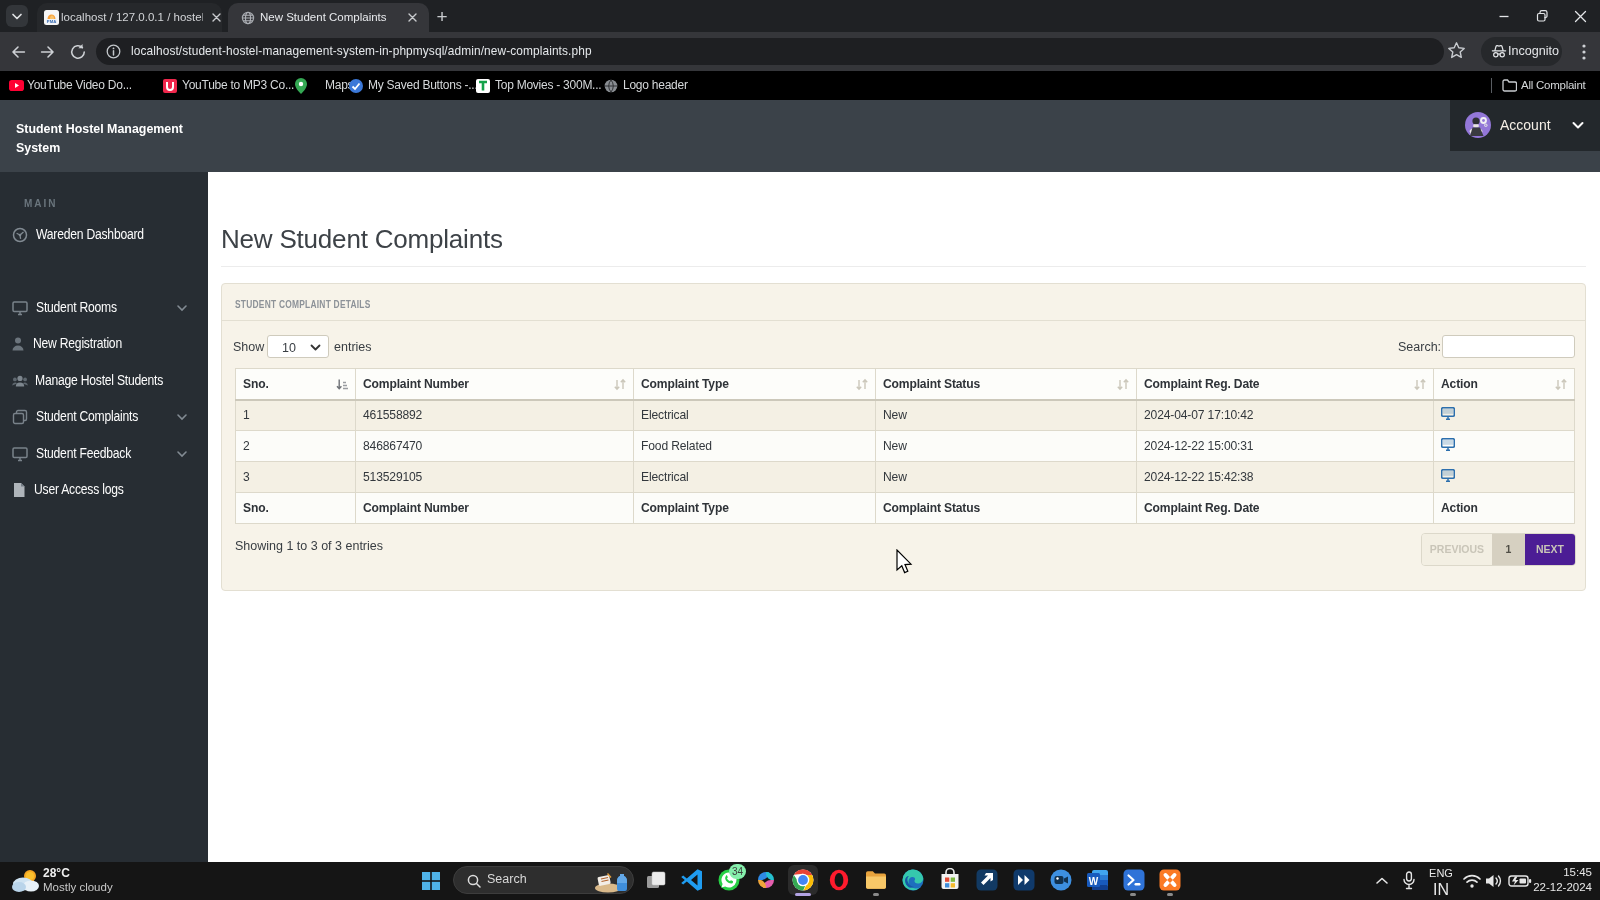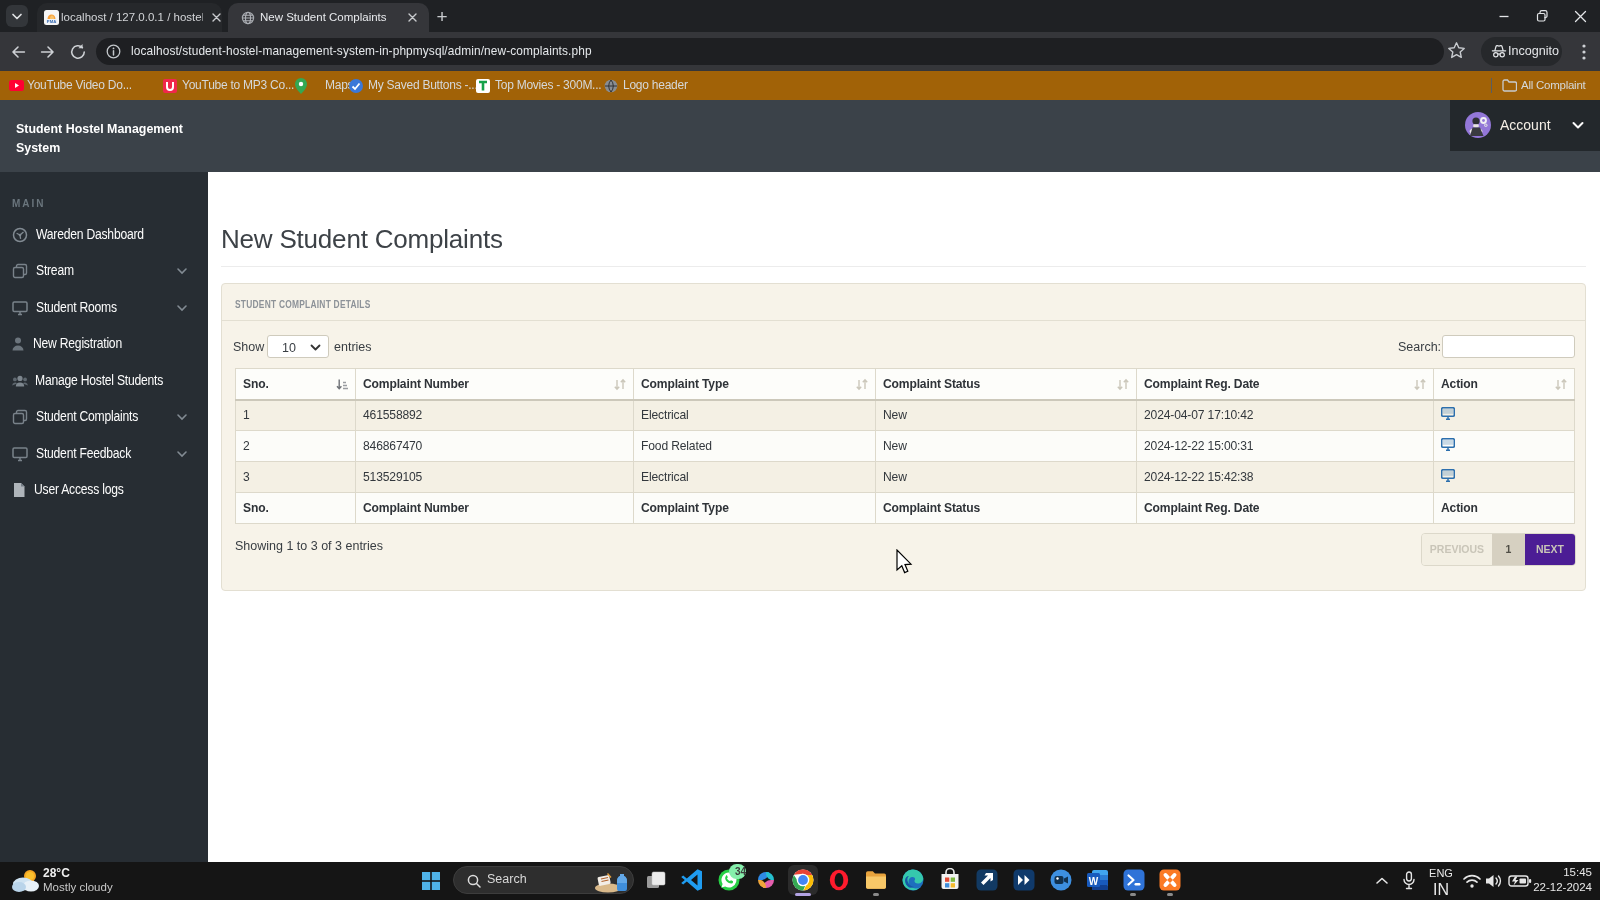--- a/index.html
+++ b/index.html
@@ -15,30 +15,30 @@
   .tabtitle { font-size:11.5px; color:#d3d5d8; line-height:29px; white-space:nowrap; overflow:hidden; }
   #newtab { left:429px; top:4px; width:26px; height:26px; color:#c7cacd; font-size:19px; line-height:26px; text-align:center; font-weight:400;}
   .winbtn { top:0; width:38px; height:32px; color:#e3e5e8; }
   
   #toolbar { left:0; top:32px; width:1600px; height:39px; background:#35363a; }
   #omnibox { left:96px; top:6px; width:1348px; height:27px; border-radius:13.5px; background:#1e1f22; }
   #urltext { left:35px; top:0; height:27px; line-height:27px; font-size:11.9px; color:#e5e8eb; letter-spacing:0.1px; }
   #incog { left:1481px; top:5px; width:81px; height:29px; border-radius:14.5px; background:#26282b; }
   #incogtext { left:27px; top:0; height:29px; line-height:29px; font-size:12.6px; color:#e4e6e9; }
   
-  #bookmarks { left:0; top:71px; width:1600px; height:29px; background:#a16207; }
+  #bookmarks { left:0; top:71px; width:1600px; height:29px; background:#000000; }
   .bm { top:0; height:29px; line-height:29px; font-size:12px; letter-spacing:-0.25px; color:#d5d8da; white-space:nowrap; }
   
   #pageheader { left:0; top:100px; width:1600px; height:72px; background:#3b4249; }
   #brand { left:16px; top:19px; width:300px; font-size:13.5px; font-weight:700; color:#ffffff; line-height:19px; transform:scaleX(0.92); transform-origin:left top; }
   #acctbox { left:1450px; top:0px; width:150px; height:51px; background:#23282c; }
   #accttext { left:50px; top:0; height:51px; line-height:51px; font-size:14px; color:#f5efe6; }
   
   #sidebar { left:0; top:172px; width:208px; height:690px; background:#272d33; }
-  #mainlbl { left:12px; top:26px; font-size:10px; font-weight:700; letter-spacing:2px; color:#6a757d; }
+  #mainlbl { left:24px; top:26px; font-size:10px; font-weight:700; letter-spacing:2px; color:#6a757d; }
   .sitem { left:0; width:208px; height:36px; }
   .sicon { position:absolute; left:12px; top:10px; width:16px; height:16px; }
   .stext { position:absolute; left:36px; top:0; height:36px; line-height:36px; font-size:13.8px; letter-spacing:-0.25px; color:#fdfdfd; transform:scaleX(0.88); transform-origin:left center; }
   .schev { position:absolute; left:176px; top:14px; }
   
   #content { left:208px; top:172px; width:1392px; height:690px; background:#ffffff; }
   #h1 { left:13px; top:52px; font-size:26px; letter-spacing:-0.2px; font-weight:400; color:#3d4247; }
   #hrline { left:13px; top:94px; width:1365px; height:1px; background:#ececec; }
   #card { left:13px; top:111px; width:1365px; height:308px; background:#f7f3e9; border:1px solid #e3dfd2; border-radius:4px; }
   #cardhdr { left:0; top:0; width:1363px; height:37px; border-bottom:1px solid #e3dfd2; }
@@ -205,30 +205,20 @@
 
 <div class="abs" id="sidebar">
   <div class="abs" id="mainlbl">MAIN</div>
   <div class="abs sitem" style="top:45px;padding-left:7px;">
     <svg class="sicon" viewBox="0 0 16 16">
         <circle cx="8" cy="8" r="6.5" fill="none" stroke="#818a92" stroke-width="1.5"></circle>
         <path d="M8 8 L11.5 5 M8 8 L4.6 6.2 M8 8 L8.6 11.8" stroke="#818a92" stroke-width="1.3"></path>
         <circle cx="8" cy="8" r="1.3" fill="#818a92"></circle>
       </svg>
     <span class="stext">Wareden Dashboard</span>
-    </div>
-  <div class="abs sitem" style="top:81px;">
-    <svg class="sicon" viewBox="0 0 16 16">
-        <rect x="4.5" y="1.5" width="10" height="10" rx="1.5" fill="none" stroke="#79828a" stroke-width="1.4"></rect>
-        <rect x="1.5" y="4.5" width="10" height="10" rx="1.5" fill="#272d33" stroke="#79828a" stroke-width="1.4"></rect>
-      </svg>
-    <span class="stext">Stream</span>
-    <svg class="schev" width="12" height="9" viewBox="0 0 12 9">
-        <path d="M2 2 L6 6 L10 2" stroke="#828b93" stroke-width="1.6" fill="none" stroke-linecap="round"></path>
-      </svg>
     </div>
   <div class="abs sitem" style="top:118px;">
     <svg class="sicon" viewBox="0 0 16 16">
         <rect x="1" y="2" width="14" height="9.5" rx="1.2" fill="none" stroke="#79828a" stroke-width="1.5"></rect>
         <path d="M6 14.5 h4 M8 11.5 v3" stroke="#79828a" stroke-width="1.5"></path>
       </svg>
     <span class="stext">Student Rooms</span>
     <svg class="schev" width="12" height="9" viewBox="0 0 12 9">
         <path d="M2 2 L6 6 L10 2" stroke="#828b93" stroke-width="1.6" fill="none" stroke-linecap="round"></path>
       </svg>
@@ -434,21 +424,21 @@
 
   <svg class="abs ticon" style="left:680px;" viewBox="0 0 24 24">
       <path d="M17.5 1.2 L22 3.2 V20.8 L17.5 22.8 L6.8 13.6 L3.2 16.4 L1.2 15 L4.8 12 L1.2 9 L3.2 7.6 L6.8 10.4 Z M17.5 6.5 L11 12 L17.5 17.5 Z" fill="#1f9cf0"></path>
     </svg>
 
   <svg class="abs ticon" style="left:717px;" viewBox="0 0 24 24">
       <circle cx="12" cy="12" r="10.5" fill="#27d045"></circle>
       <path d="M12 4.5 a7.5 7.5 0 0 0 -6.4 11.4 L4.5 19.5 l3.7 -1 A7.5 7.5 0 1 0 12 4.5 Z" fill="#fff"></path>
       <path d="M9 8 c-2.5 2.5 1 7.5 5.5 7.5 c1.5 0 2 -2 1.2 -2.5 l-1.7 -0.8 l-1 0.8 c-1.2 -0.3 -2.5 -1.6 -3 -2.8 l0.9 -1 l-0.9 -1.7 c-0.3 -0.8 -0.7 -0.8 -1 0.5 Z" fill="#27d045"></path>
     </svg>
-  <div class="abs" style="left:729px; top:2px; width:17px; height:15px; border-radius:8px; background:#86efac; font-size:10px; font-weight:700; color:#3c3c3c; text-align:right; line-height:15px;">34</div>
+  <div class="abs" style="left:729px; top:2px; width:17px; height:15px; border-radius:8px; background:#86efac; font-size:10px; font-weight:400; color:#3c3c3c; text-align:center; line-height:15px;">34</div>
 
   <svg class="abs ticon" style="left:754px;" viewBox="0 0 24 24">
     <path d="M4 12 a8 8 0 0 1 8 -8 l3 0 a8 8 0 0 1 -8 8 Z" fill="#2e8ae6"></path>
     <path d="M20 12 a8 8 0 0 1 -8 8 l-3 0 a8 8 0 0 1 8 -8 Z" fill="#e45fae"></path>
     <path d="M12 4 a8 8 0 0 1 8 8 h-3 a8 8 0 0 1 -5 -8 Z" fill="#25c0cf"></path>
     <path d="M12 20 a8 8 0 0 1 -8 -8 h3 a8 8 0 0 1 5 8 Z" fill="#f0a63a"></path>
   </svg>
 
   <div class="abs" style="left:788px; top:3px; width:30px; height:30px; border-radius:6px; background:#2b2b2b;"></div>
   <svg class="abs ticon" style="left:791px;" viewBox="0 0 24 24">

